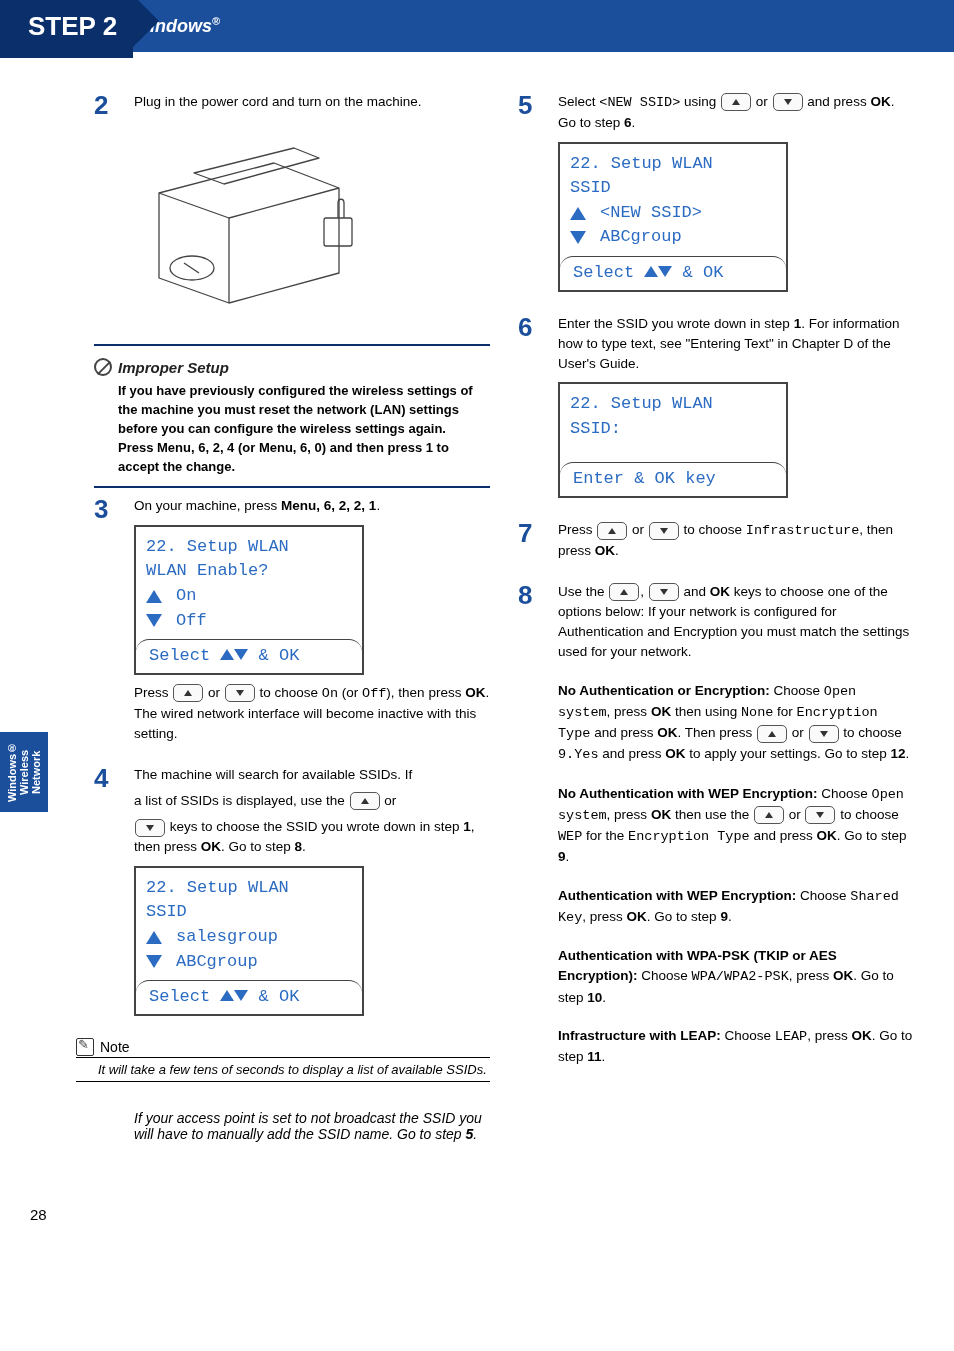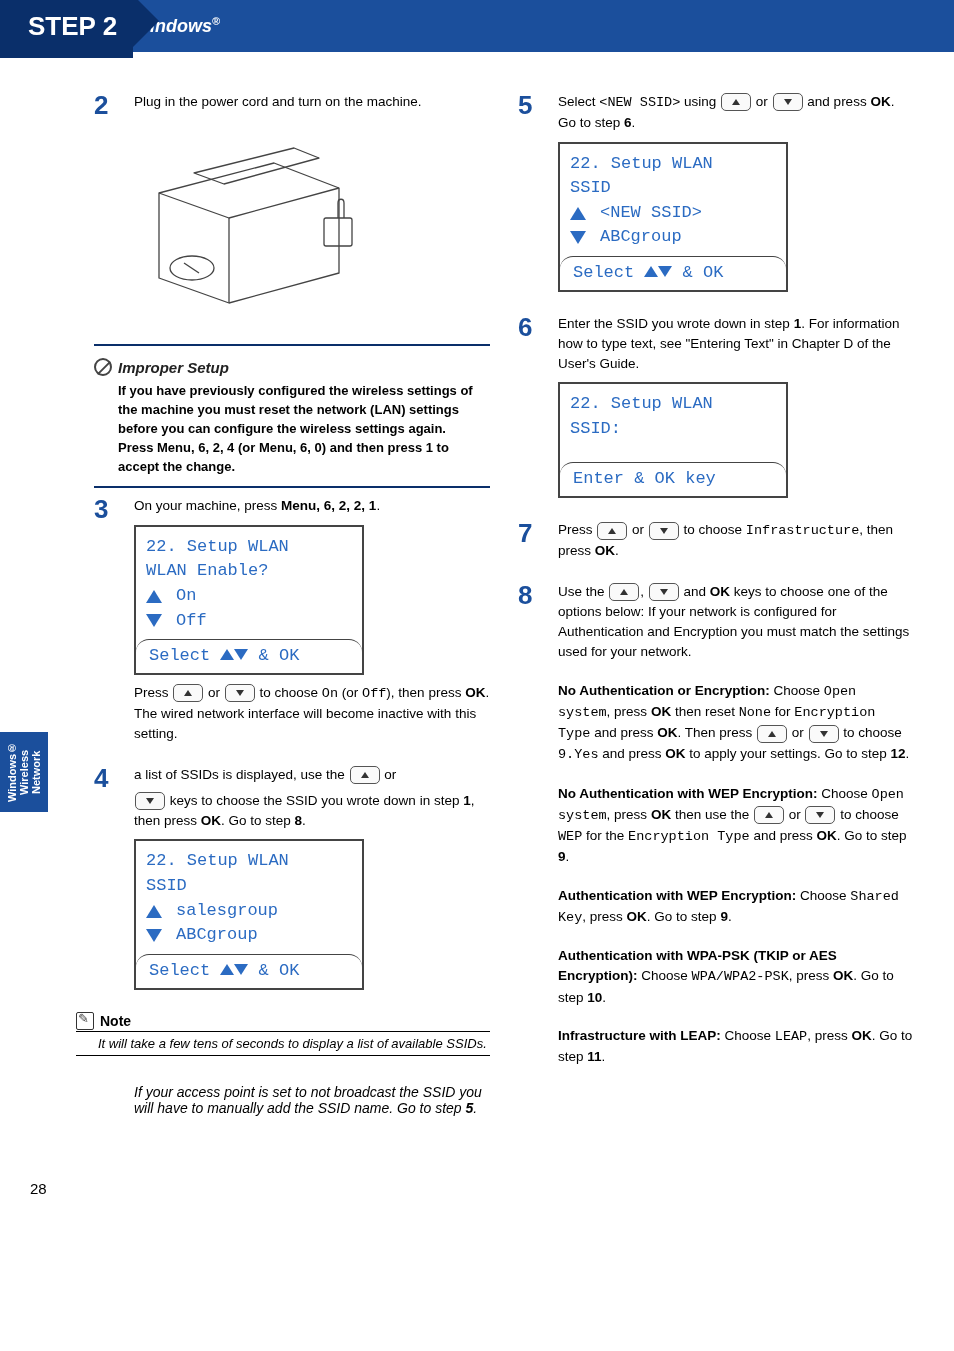--- a/index.html
+++ b/index.html
@@ -42,21 +42,21 @@
 
   .btn-key { display: inline-flex; align-items: center; justify-content: center; width: 30px; height: 18px; border: 1.5px solid #555; border-radius: 5px; background: #fafafa; vertical-align: middle; margin: 0 1px; }
   .btn-key .mini-up { width:0;height:0;border-left:4px solid transparent;border-right:4px solid transparent;border-bottom:6px solid #333; }
   .btn-key .mini-dn { width:0;height:0;border-left:4px solid transparent;border-right:4px solid transparent;border-top:6px solid #333; }
 
   .mono { font-family: "Courier New", monospace; }
   .note-sec { margin: 10px 0 8px 0; }
   .note-head { display: flex; align-items: center; gap: 6px; border-bottom: 1px solid #000; padding-bottom: 1px; margin-bottom: 4px; }
   .note-icon { width: 18px; height: 18px; border: 1.5px solid #333; border-radius: 2px; position: relative; }
   .note-icon::before { content: "✎"; position: absolute; left: 1px; top: -2px; font-size: 13px; color: #444; }
-  .note-head-text { font-weight: bold; }
+  .note-head-text { font-weight: normal; }
   .note-body { font-style: italic; font-size: 13px; padding-left: 22px; }
   .note-rule { border-top: 1px solid #000; margin-top: 4px; }
 
   .page-num { font-size: 15px; padding: 30px 0 10px 30px; }
 
   .col2-pad { padding-left: 0; }
   .b { font-weight: bold; }
   .content-wrap { margin-left: 64px; margin-right: 10px; }
   .spacer6 { height: 6px; }
   .spacer12 { height: 12px; }
@@ -140,20 +140,21 @@
                 </span><span> or </span><span class="btn-key">
                   <span class="mini-dn"></span>
                 </span><span> to choose </span><span class="mono">On</span><span> (or </span><span class="mono">Off</span><span>), then press </span><span class="b">OK</span><span>. The wired network interface will become inactive with this setting.</span>
           </p>
         </div>
       </div>
 
       <div class="step">
         <div class="step-num">4</div>
         <div class="step-body">
+          <p>The machine will search for available SSIDs. If</p>
           <p>
             <span>a list of SSIDs is displayed, use the </span><span class="btn-key">
                   <span class="mini-up"></span>
                 </span><span> or</span>
           </p>
           <p>
             <span class="btn-key">
                   <span class="mini-dn"></span>
                 </span><span> keys to choose the SSID you wrote down in step </span><span class="b">1</span><span>, then press </span><span class="b">OK</span><span>. Go to step </span><span class="b">8</span><span>.</span>
           </p>
@@ -258,21 +259,21 @@
           <p>
             <span>Use the </span><span class="btn-key">
                   <span class="mini-up"></span>
                 </span><span>, </span><span class="btn-key">
                   <span class="mini-dn"></span>
                 </span><span> and </span><span class="b">OK</span><span> keys to choose one of the options below: If your network is configured for Authentication and Encryption you must match the settings used for your network.</span>
           </p>
 
           <div class="spacer12"></div>
           <p>
-            <span class="b">No Authentication or Encryption:</span><span> Choose </span><span class="mono">Open system</span><span>, press </span><span class="b">OK</span><span> then reset </span><span class="mono">None</span><span> for </span><span class="mono">Encryption Type</span><span> and press </span><span class="b">OK</span><span>. Then press </span><span class="btn-key">
+            <span class="b">No Authentication or Encryption:</span><span> Choose </span><span class="mono">Open system</span><span>, press </span><span class="b">OK</span><span> then using </span><span class="mono">None</span><span> for </span><span class="mono">Encryption Type</span><span> and press </span><span class="b">OK</span><span>. Then press </span><span class="btn-key">
                   <span class="mini-up"></span>
                 </span><span> or </span><span class="btn-key">
                   <span class="mini-dn"></span>
                 </span><span> to choose </span><span class="mono">9.Yes</span><span> and press </span><span class="b">OK</span><span> to apply your settings. Go to step </span><span class="b">12</span><span>.</span>
           </p>
 
           <div class="spacer12"></div>
           <p>
             <span class="b">No Authentication with WEP Encryption:</span><span> Choose </span><span class="mono">Open system</span><span>, press </span><span class="b">OK</span><span> then use the </span><span class="btn-key">
                   <span class="mini-up"></span>

